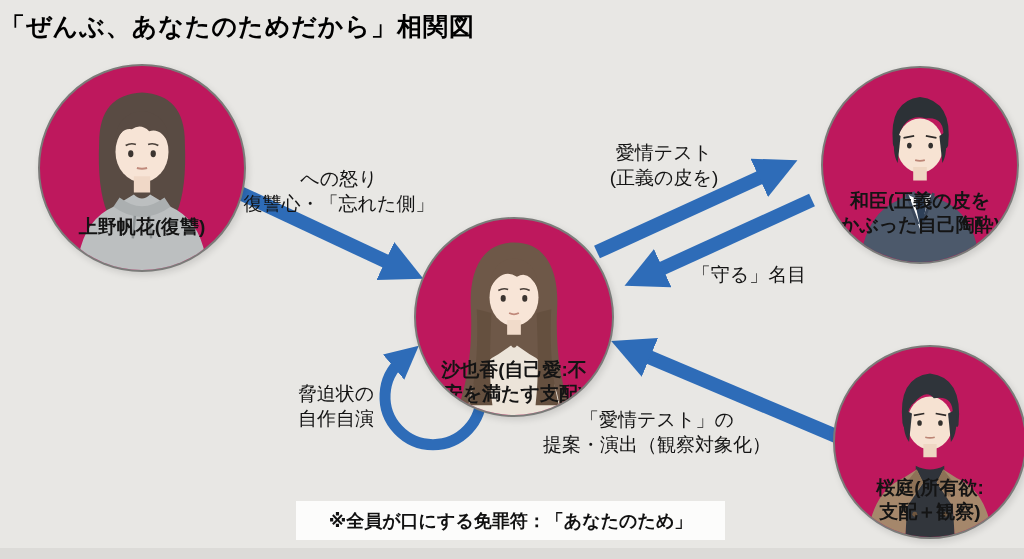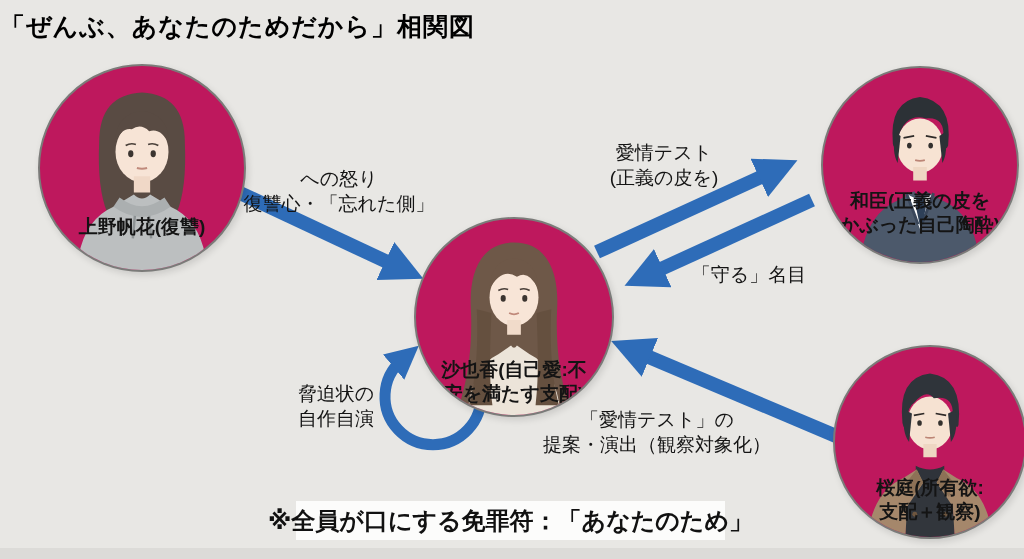--- a/index.html
+++ b/index.html
@@ -26,21 +26,21 @@
   #char-kazuomi .name{bottom:24px;}
   #char-sakuraba{left:833px;top:345px;width:190px;height:190px;}
   #char-sakuraba .name{bottom:12px;}
   #lbl-revenge{left:339px;top:166px;}
   #lbl-love-test{left:664px;top:140px;}
   #lbl-protect{left:738px;top:262px;margin-left:11px;}
   #lbl-proposal{left:657px;top:407px;}
   #lbl-self-loop{left:336px;top:381px;}
   .footer-note{position:absolute;left:296px;top:501px;width:429px;height:39px;z-index:4;
                background:#fcfcfb;display:flex;align-items:center;justify-content:center;
-               font-size:24px;font-weight:bold;color:#111;white-space:nowrap;}
+               font-size:18px;font-weight:bold;color:#111;white-space:nowrap;}
 </style>
 </head>
 <body>
 
 <div class="stage">
 
   <div class="bottom-band"></div>
 
   <div class="title">「ぜんぶ、あなたのためだから」相関図</div>
 

